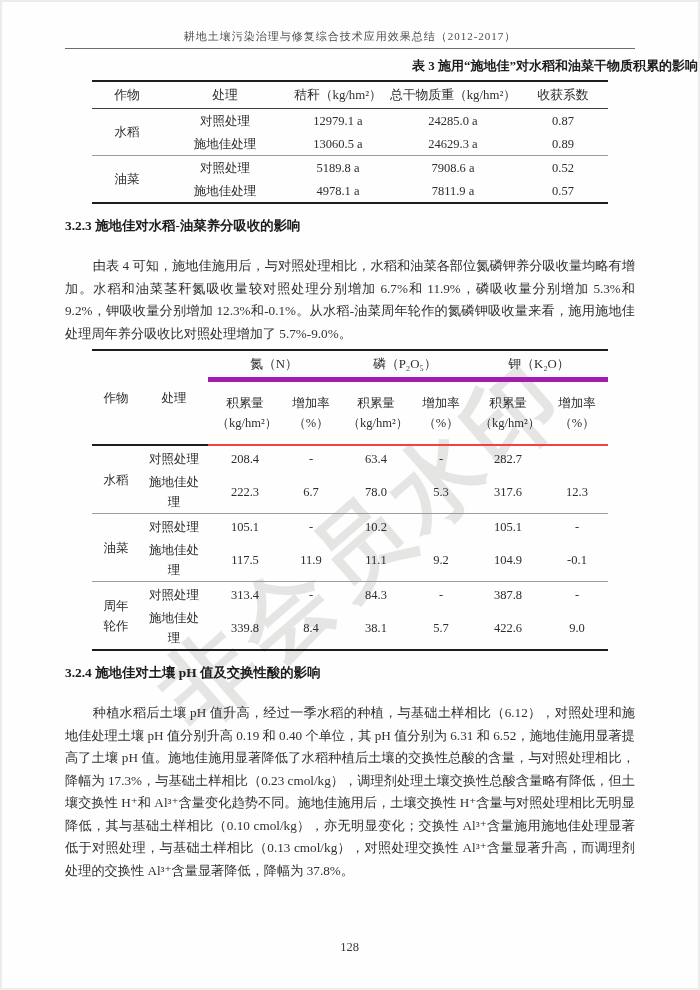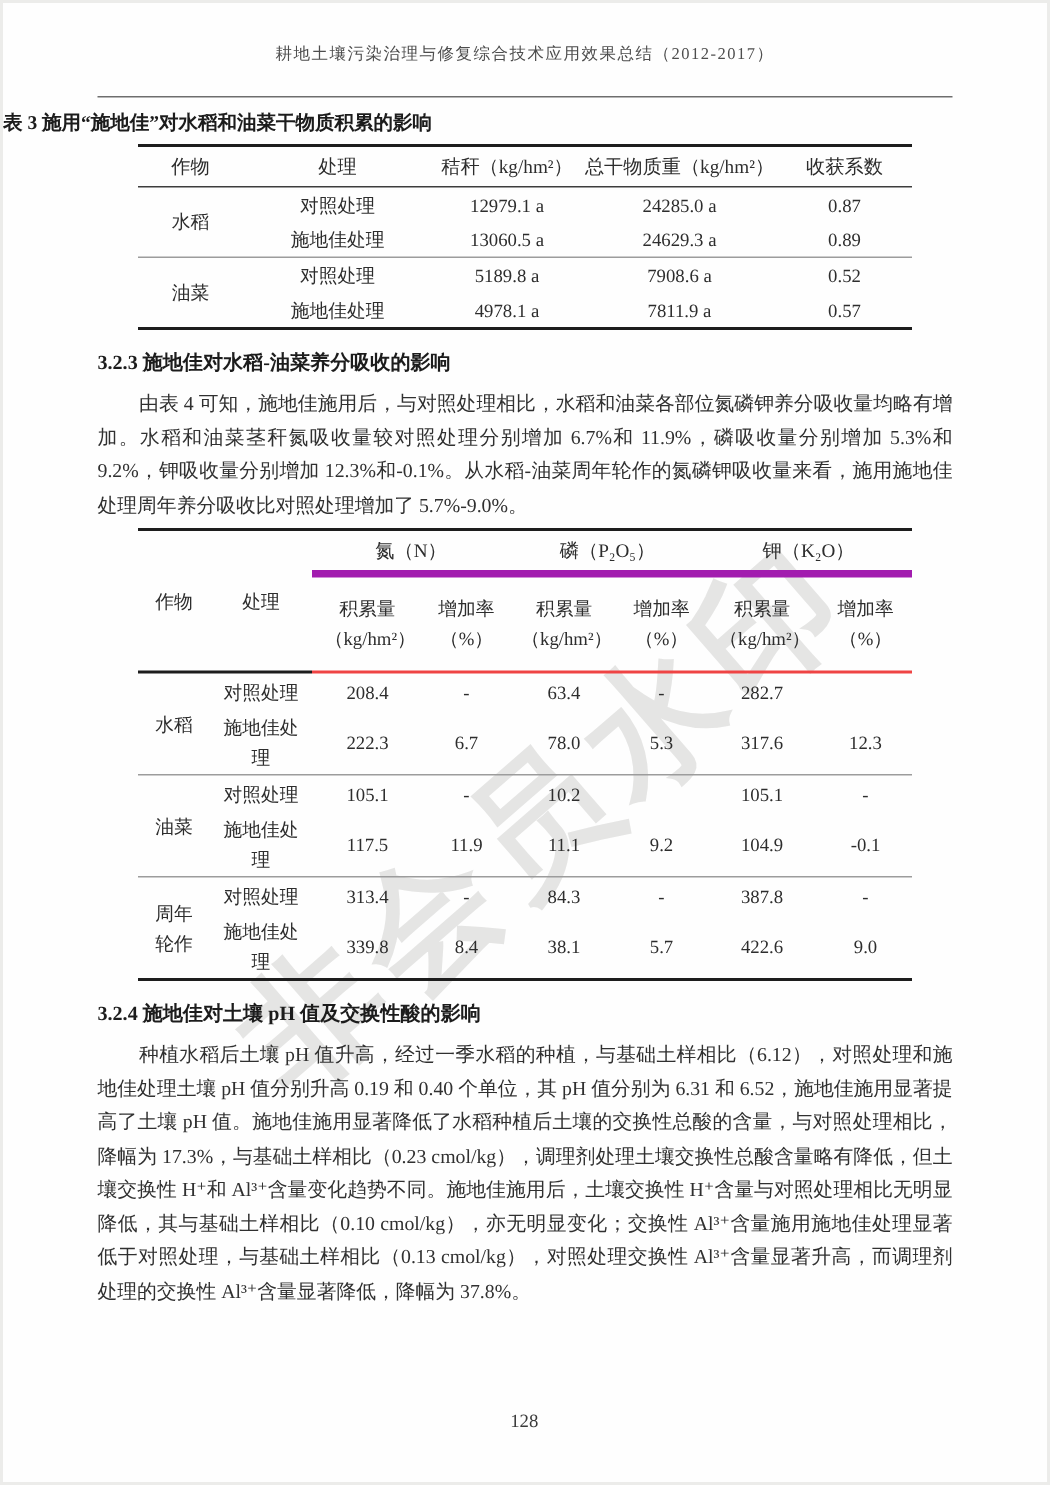--- a/index.html
+++ b/index.html
@@ -35,36 +35,36 @@
   }
   .content { position: relative; z-index: 1; }
 
   .doc-header {
     margin: 27px 63px 0 63px;
     text-align: center;
     font-size: 11px;
     line-height: 15px;
     letter-spacing: 1px;
     color: #4d4d4d;
-    padding-bottom: 20px;
+    padding-bottom: 4px;
     border-bottom: 1px solid #6e6e6e;
   }
 
   p.body-text {
     margin: 12px 63px 0 63px;
     font-size: 13.2px;
     line-height: 22.5px;
     text-align: justify;
     color: #303030;
   }
-  p.indent { text-indent: 2.1em; margin-top: 8px; }
+  p.indent { text-indent: 2.1em; margin-top: 21px; }
 
   .tbl-caption {
     margin: 8px 0 0 0;
-    text-align: left;
+    text-align: right;
     font-weight: bold;
     font-size: 13px;
     line-height: 17px;
     color: #1c1c1c;
   }
 
   .sec-heading {
     margin: 13px 63px 0 63px;
     font-weight: bold;
     font-size: 13.4px;

